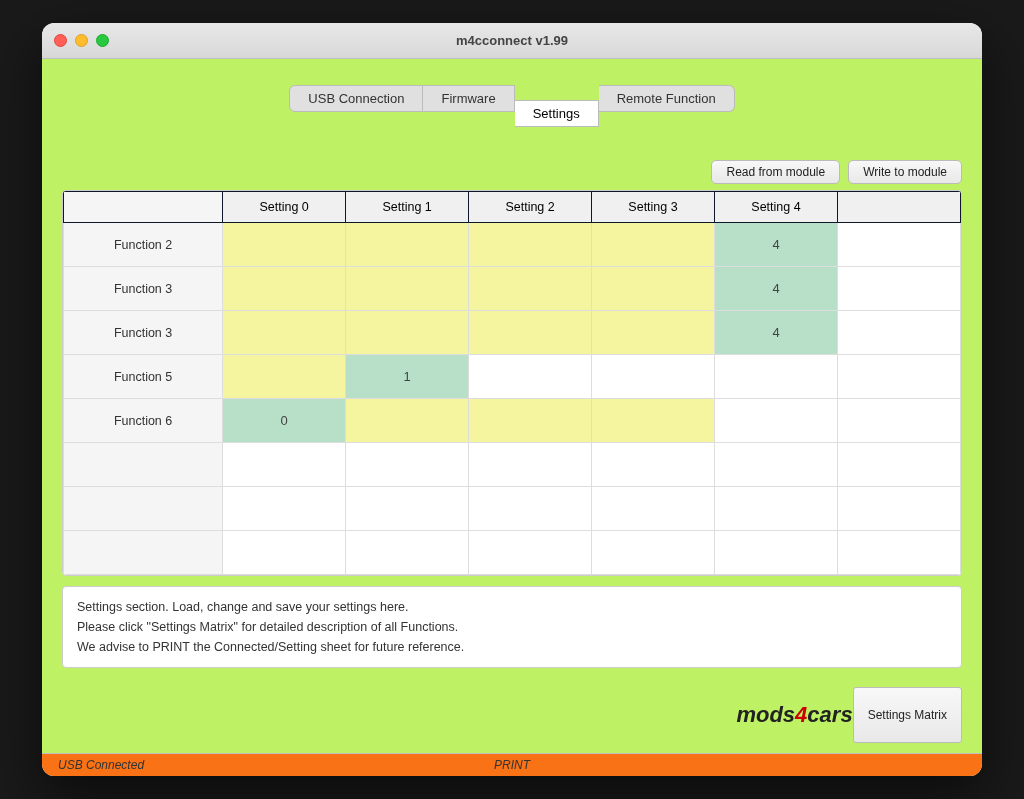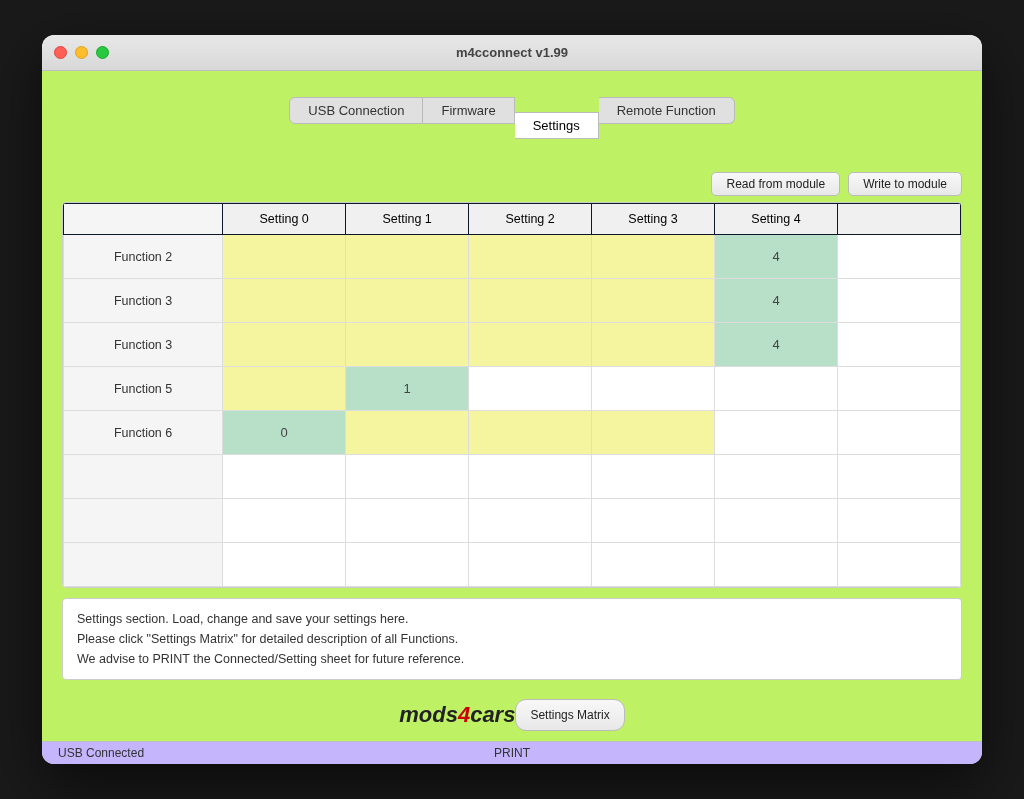--- a/index.html
+++ b/index.html
@@ -203,51 +203,52 @@
     .info-section p {
       font-size: 12.5px;
       color: #333;
       line-height: 1.6;
     }
 
     
     .footer {
       display: flex;
       align-items: center;
-      justify-content: center;
+      justify-content: flex-end;
       padding: 6px 20px 10px 20px;
     }
 
     .logo {
       font-size: 22px;
       font-weight: 900;
       font-style: italic;
       color: #222;
       font-family: Georgia, serif;
     }
 
     .settings-matrix-btn {
-      padding: 8px 14px;
+      padding: 20px 14px;
       font-size: 12px;
       background: linear-gradient(to bottom, #f8f8f8, #e8e8e8);
       border: 1px solid #bbb;
-      border-radius: 11px;
+      border-radius: 3px;
       cursor: pointer;
       color: #222;
     }
 
     
     .status-bar {
-      background: #c4b5fd;
+      background: #f97316;
       border-top: 1px solid #c0c0c0;
       display: flex;
       align-items: flex-start;
       padding: 4px 16px;
       font-size: 12px;
       color: #333;
+      font-style: italic;
     }
 
     .status-left {
       flex: 1;
     }
 
     .status-center {
       flex: 1;
       text-align: center;
       font-weight: 500;

